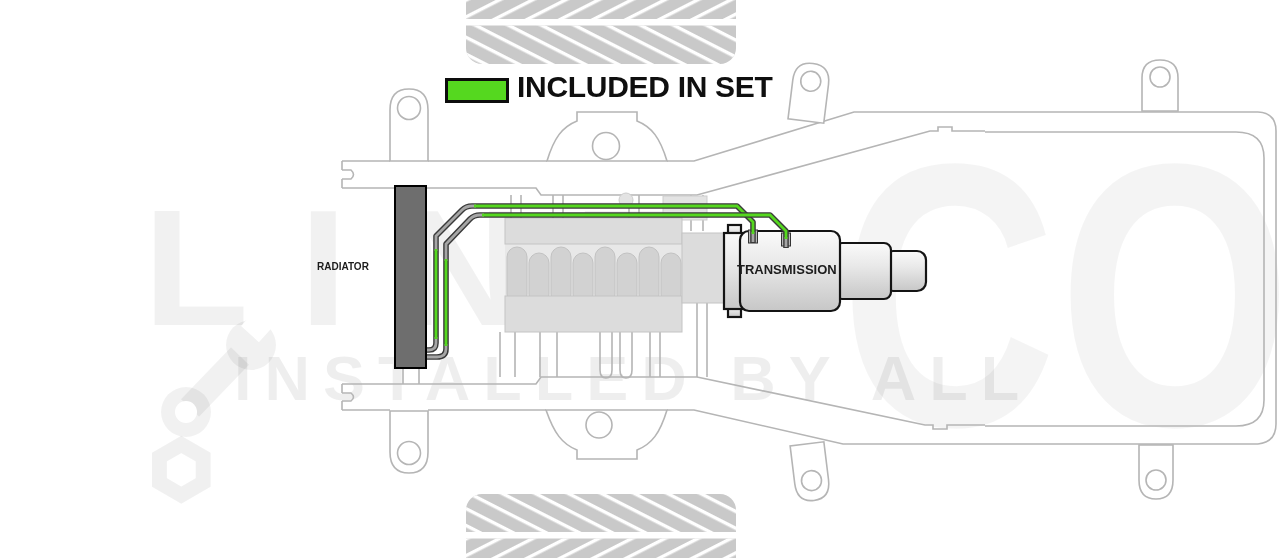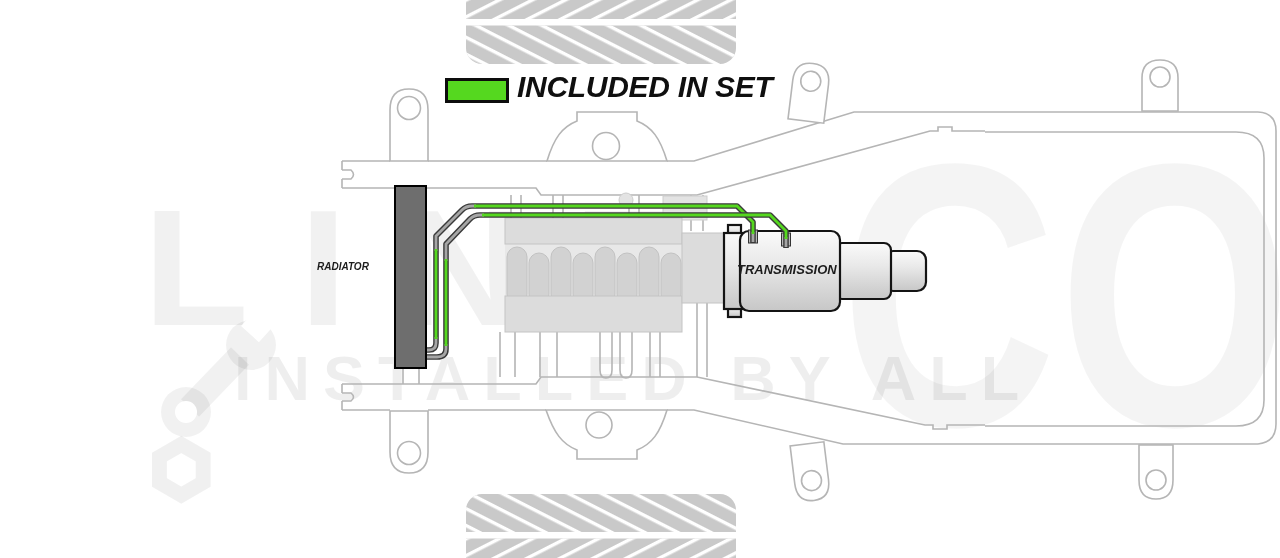--- a/index.html
+++ b/index.html
@@ -22,21 +22,21 @@
   .engine-bar{fill:var(--engine-fill,#dcdcdc);stroke:#c4c4c4;stroke-width:1;}
   .engine-band{fill:#e8e8e8;}
   .engine-lobe{fill:#d2d2d2;stroke:#c2c2c2;stroke-width:1;}
   .engine-aux{fill:#e3e3e3;stroke:#cdcdcd;stroke-width:1;}
   .trans{fill:url(#transGrad);stroke:var(--outline-dark,#141414);stroke-width:2.2;}
   .casing{stroke:var(--line-casing,#3a3a3a);stroke-width:5.6;fill:none;stroke-linejoin:round;}
   .core-green{stroke:var(--included-green,#55d81f);stroke-width:2.8;fill:none;}
   .core-gray{stroke:var(--line-plain,#a6a6a6);stroke-width:2.8;fill:none;}
   .tire{fill:var(--tire-fill,#c9c9c9);}
   
-  .label{position:absolute;z-index:3;color:#1c1c1c;font-weight:bold;white-space:nowrap;font-style:italic;}
+  .label{position:absolute;z-index:3;color:#1c1c1c;font-weight:bold;white-space:nowrap;}
   #legend-swatch{position:absolute;z-index:3;left:445px;top:78px;width:58px;height:19px;
                  background:var(--included-green,#55d81f);border:3px solid #0d0d0d;}
   #legend-label{left:517px;top:70px;font-size:30px;letter-spacing:-0.3px;color:#0f0f0f;}
   #radiator-label{left:317px;top:261px;font-size:10px;}
   #transmission-label{left:730px;top:262px;font-size:13px;margin-left:7px;}
 </style>
 </head>
 <body>
 
 <div id="stage">

